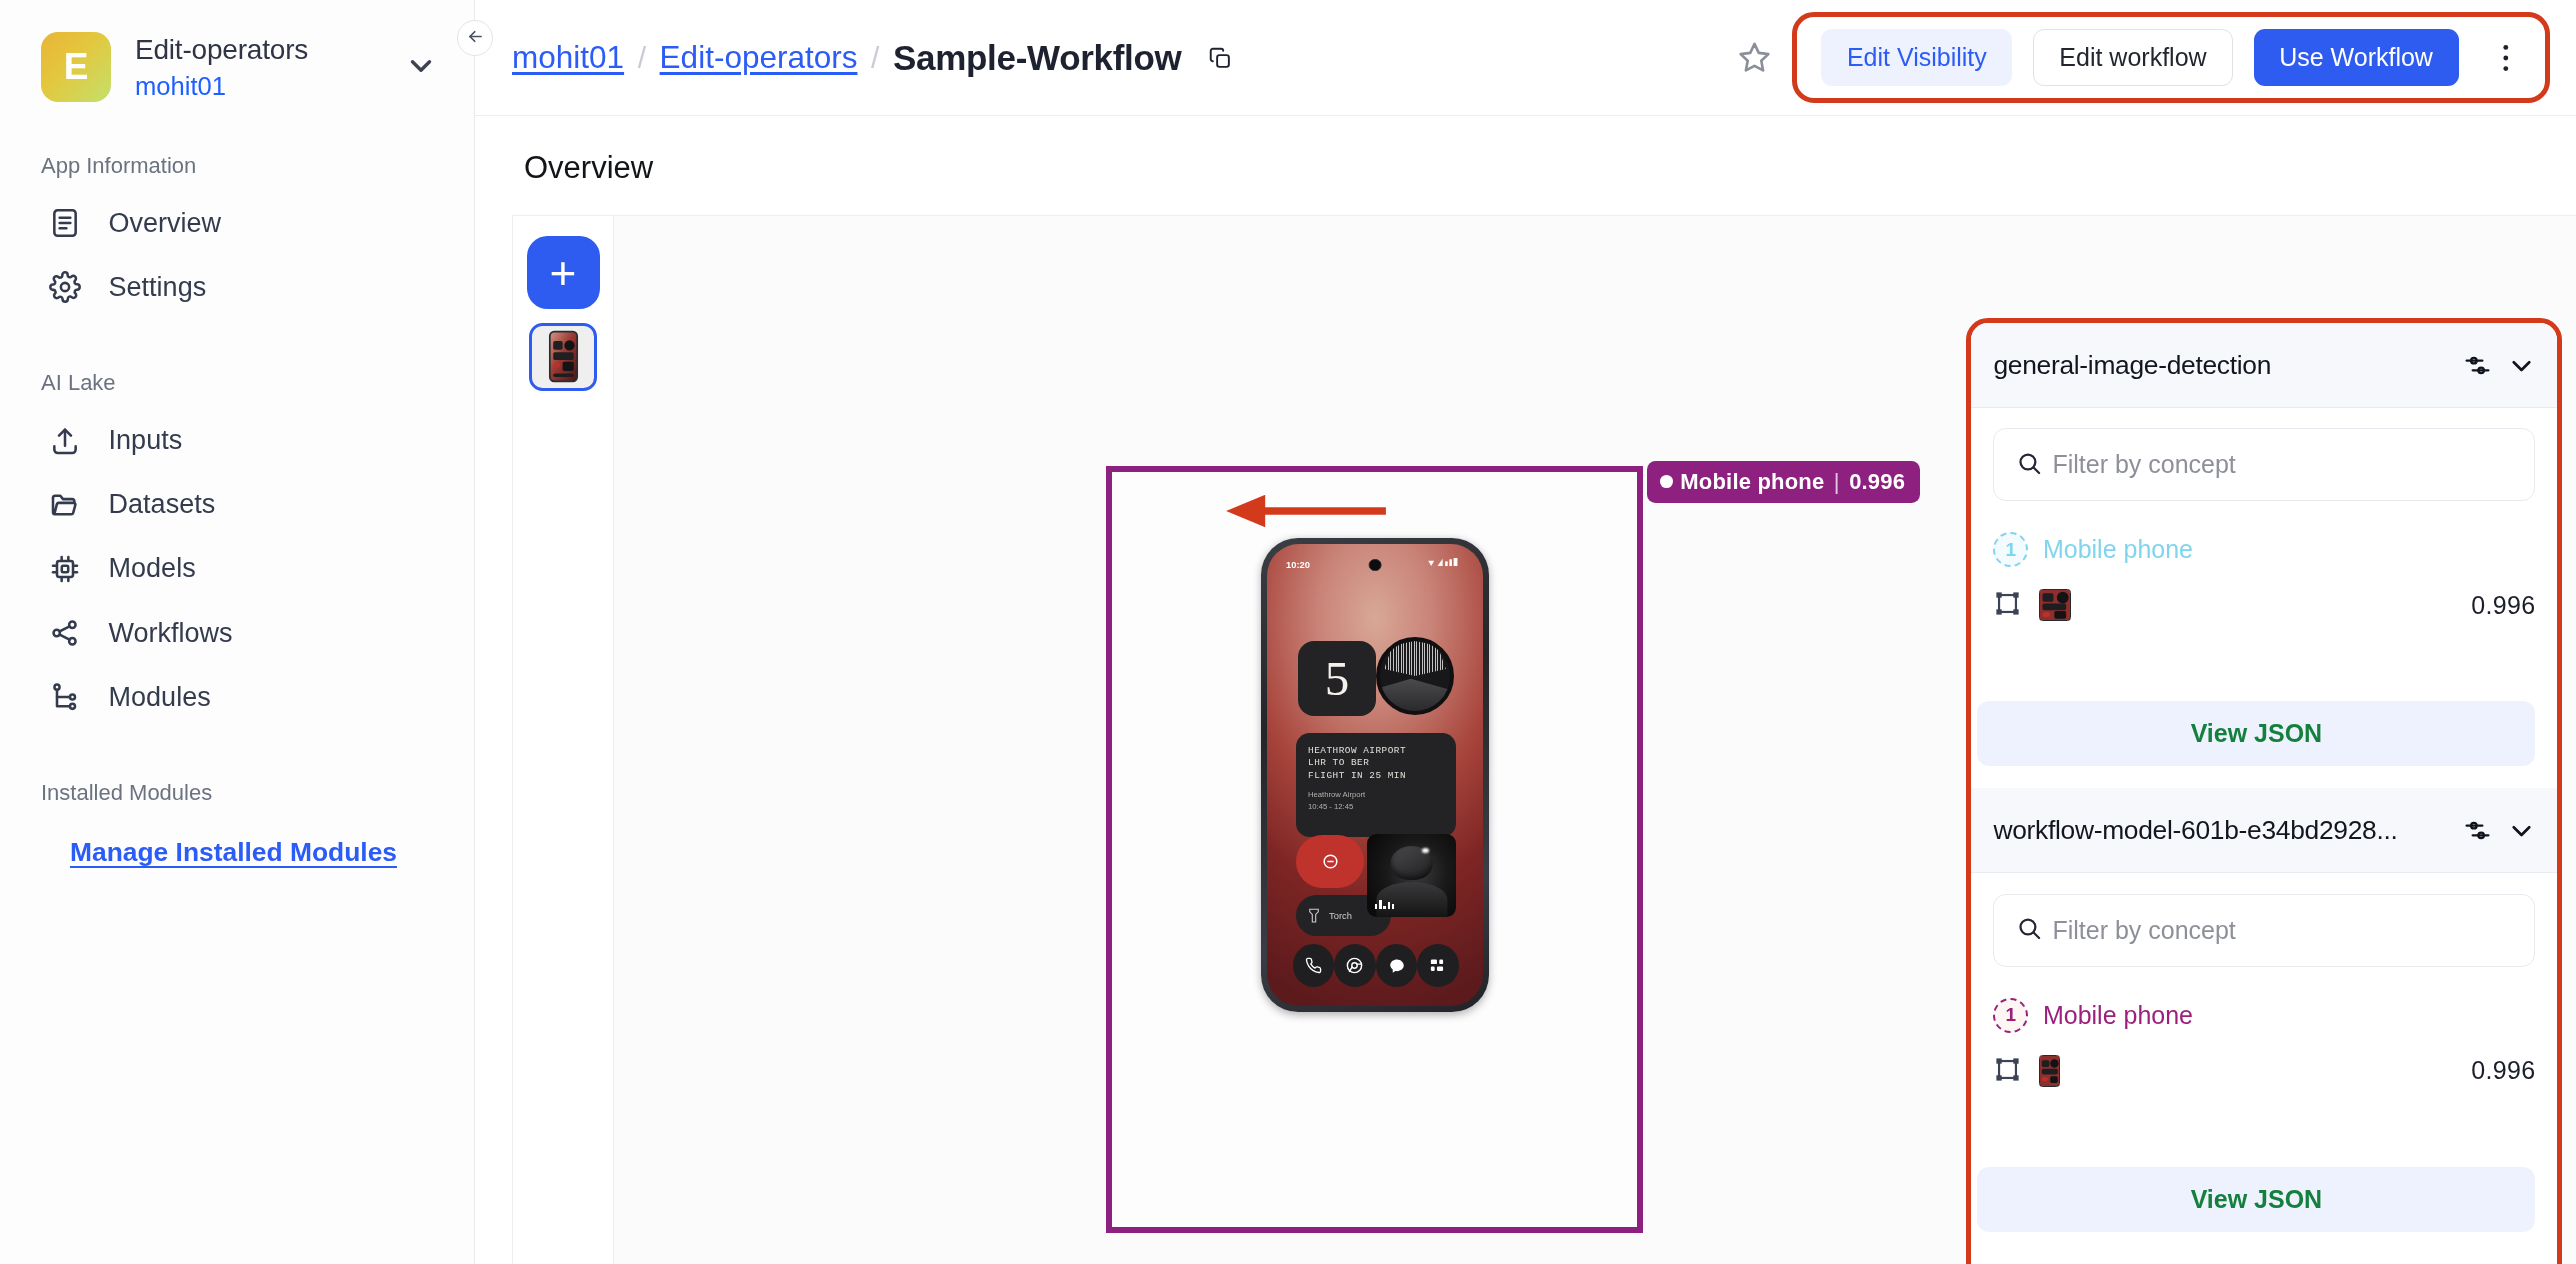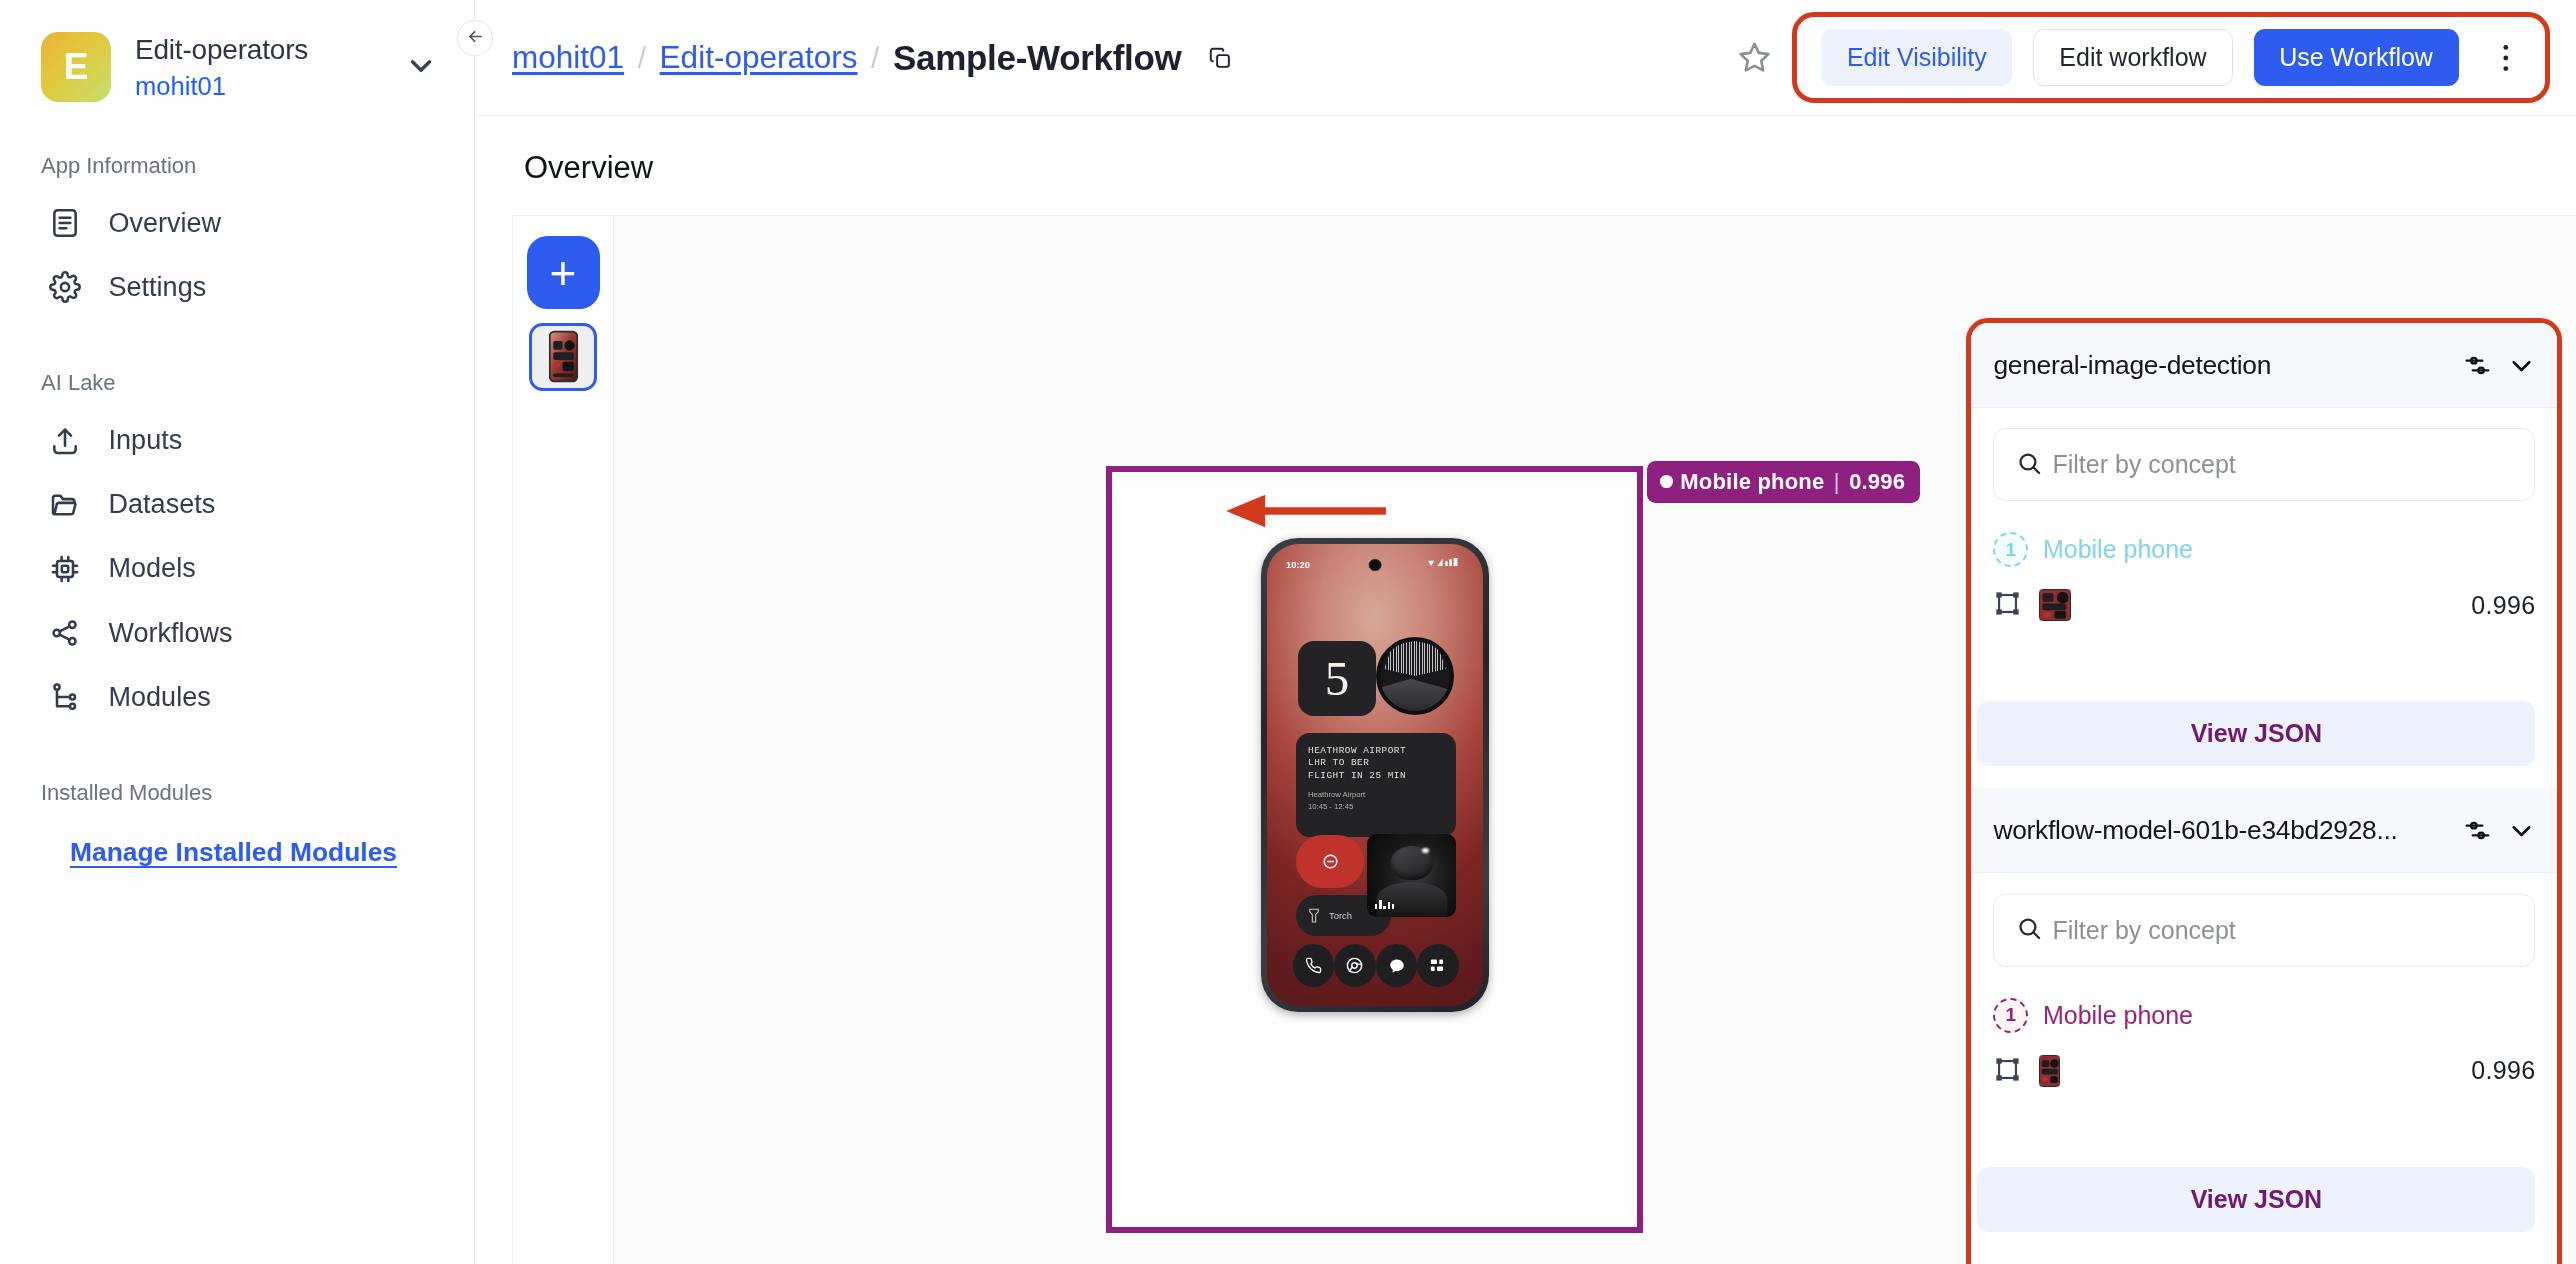--- a/index.html
+++ b/index.html
@@ -322,21 +322,21 @@
     width: 32px; height: 32px; border-radius: 3.4px; overflow: hidden;
     background: linear-gradient(165deg,#cf8f82,#8d2f2c 55%,#4c1718);
     position: relative; border: 0.9px solid #2a2a2c;
   }
   .pred-score {
     margin-left: auto; font-size: 25px; color: #1b1f2a; letter-spacing: 0.3px;
   }
   .viewjson {
     margin: 0 22px 22px 6px;
     height: 65px; border-radius: 12px; background: #eef2fe;
-    color: #701a75; font-size: 25px; font-weight: 700;
+    color: #15803d; font-size: 25px; font-weight: 700;
     display: flex; align-items: center; justify-content: center;
     cursor: pointer;
   }
 </style>
 </head>
 <body>
 
 <div class="app">
 
   <aside class="sidebar">

